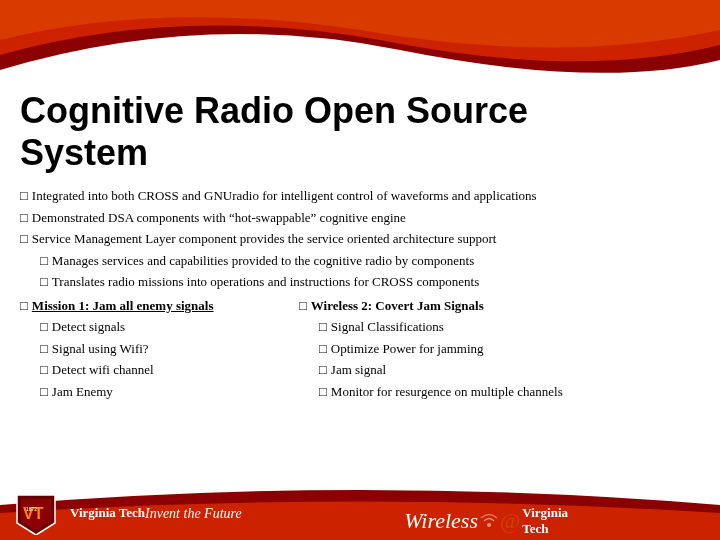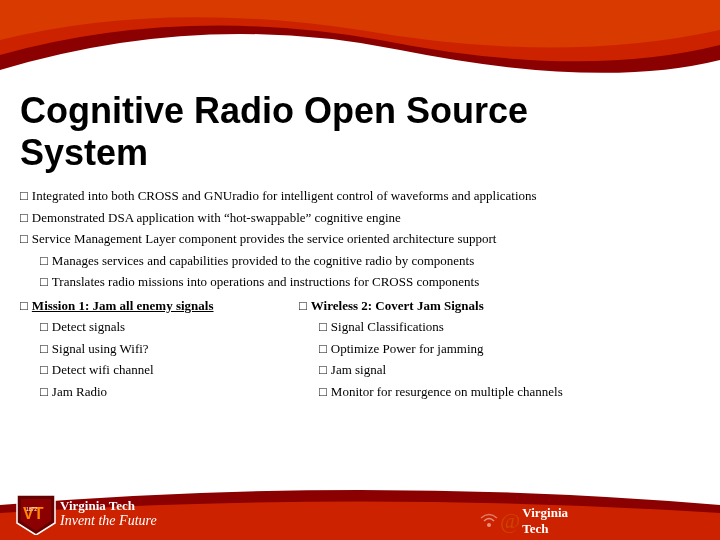--- a/index.html
+++ b/index.html
@@ -96,22 +96,23 @@
 
     .wireless-text {
       font-size: 22px;
       font-style: italic;
       font-family: 'Times New Roman', serif;
       color: #fff;
     }
 
     .vt-name-text {
       display: flex;
-      flex-direction: column;
+      flex-direction: row;
       color: #fff;
+      margin-left: 10px;
     }
 
     .vt-name-big {
       font-size: 13px;
       font-weight: bold;
       line-height: 1.1;
     }
 
     .vt-name-small {
       font-size: 8px;
@@ -138,21 +139,21 @@
 
     <div class="body-text">
 
       <div class="bullet-item">
         <span class="checkbox">□</span>
         <span>Integrated into both CROSS and GNUradio for intelligent control of waveforms and applications</span>
       </div>
 
       <div class="bullet-item">
         <span class="checkbox">□</span>
-        <span>Demonstrated DSA application with “hot-swappable” cognitive engine</span>
+        <span>Demonstrated DSA components with “hot-swappable” cognitive engine</span>
       </div>
 
       <div class="bullet-item">
         <span class="checkbox">□</span>
         <span>Service Management Layer component provides the service oriented architecture support</span>
       </div>
 
       <div class="bullet-item sub-bullet">
         <span class="checkbox">□</span>
         <span>Manages services and capabilities provided to the cognitive radio by components</span>
@@ -177,21 +178,21 @@
           <div class="bullet-item sub-bullet">
             <span class="checkbox">□</span>
             <span>Signal using Wifi?</span>
           </div>
           <div class="bullet-item sub-bullet">
             <span class="checkbox">□</span>
             <span>Detect wifi channel</span>
           </div>
           <div class="bullet-item sub-bullet">
             <span class="checkbox">□</span>
-            <span>Jam Radio</span>
+            <span>Jam Enemy</span>
           </div>
         </div>
 
         <div class="col-right">
           <div class="bullet-item">
             <span class="checkbox">□</span>
             <span style="font-weight:bold;">Wireless 2: Covert Jam Signals</span>
           </div>
           <div class="bullet-item sub-bullet">
             <span class="checkbox">□</span>
@@ -230,20 +231,21 @@
 
       <text x="11" y="18" font-size="5" fill="#fff" font-family="Arial">1872</text>
     </svg>
     <div class="vt-name-text">
       <span class="vt-name-big" style="color:#fff;font-size:13px;font-weight:bold;font-family:'Times New Roman',serif;">Virginia Tech</span>
       <span class="vt-name-small" style="color:#fff;font-size:14px;font-style:italic;">Invent the Future</span>
     </div>
   </div>
 
   <div class="wireless-logo">
+    <span class="wireless-text" style="font-style:italic;font-size:22px;color:#fff;font-family:'Times New Roman',serif;">Wireless</span>
 
     <svg width="20" height="20" viewBox="0 0 20 20" style="margin: 0 1px;" xmlns="http://www.w3.org/2000/svg">
       <circle cx="10" cy="14" r="2" fill="#fff" opacity="0.5"></circle>
       <path d="M5,10 Q10,5 15,10" stroke="#fff" stroke-width="1.5" fill="none" opacity="0.5"></path>
       <path d="M2,7 Q10,0 18,7" stroke="#fff" stroke-width="1.5" fill="none" opacity="0.4"></path>
     </svg>
     <span style="font-size:22px;color:#cc4400;font-family:'Times New Roman',serif;">@</span>
     <span style="font-size:13px;font-weight:bold;color:#fff;font-family:'Times New Roman',serif;margin-left:2px;">Virginia<br>Tech</span>
   </div>
 

